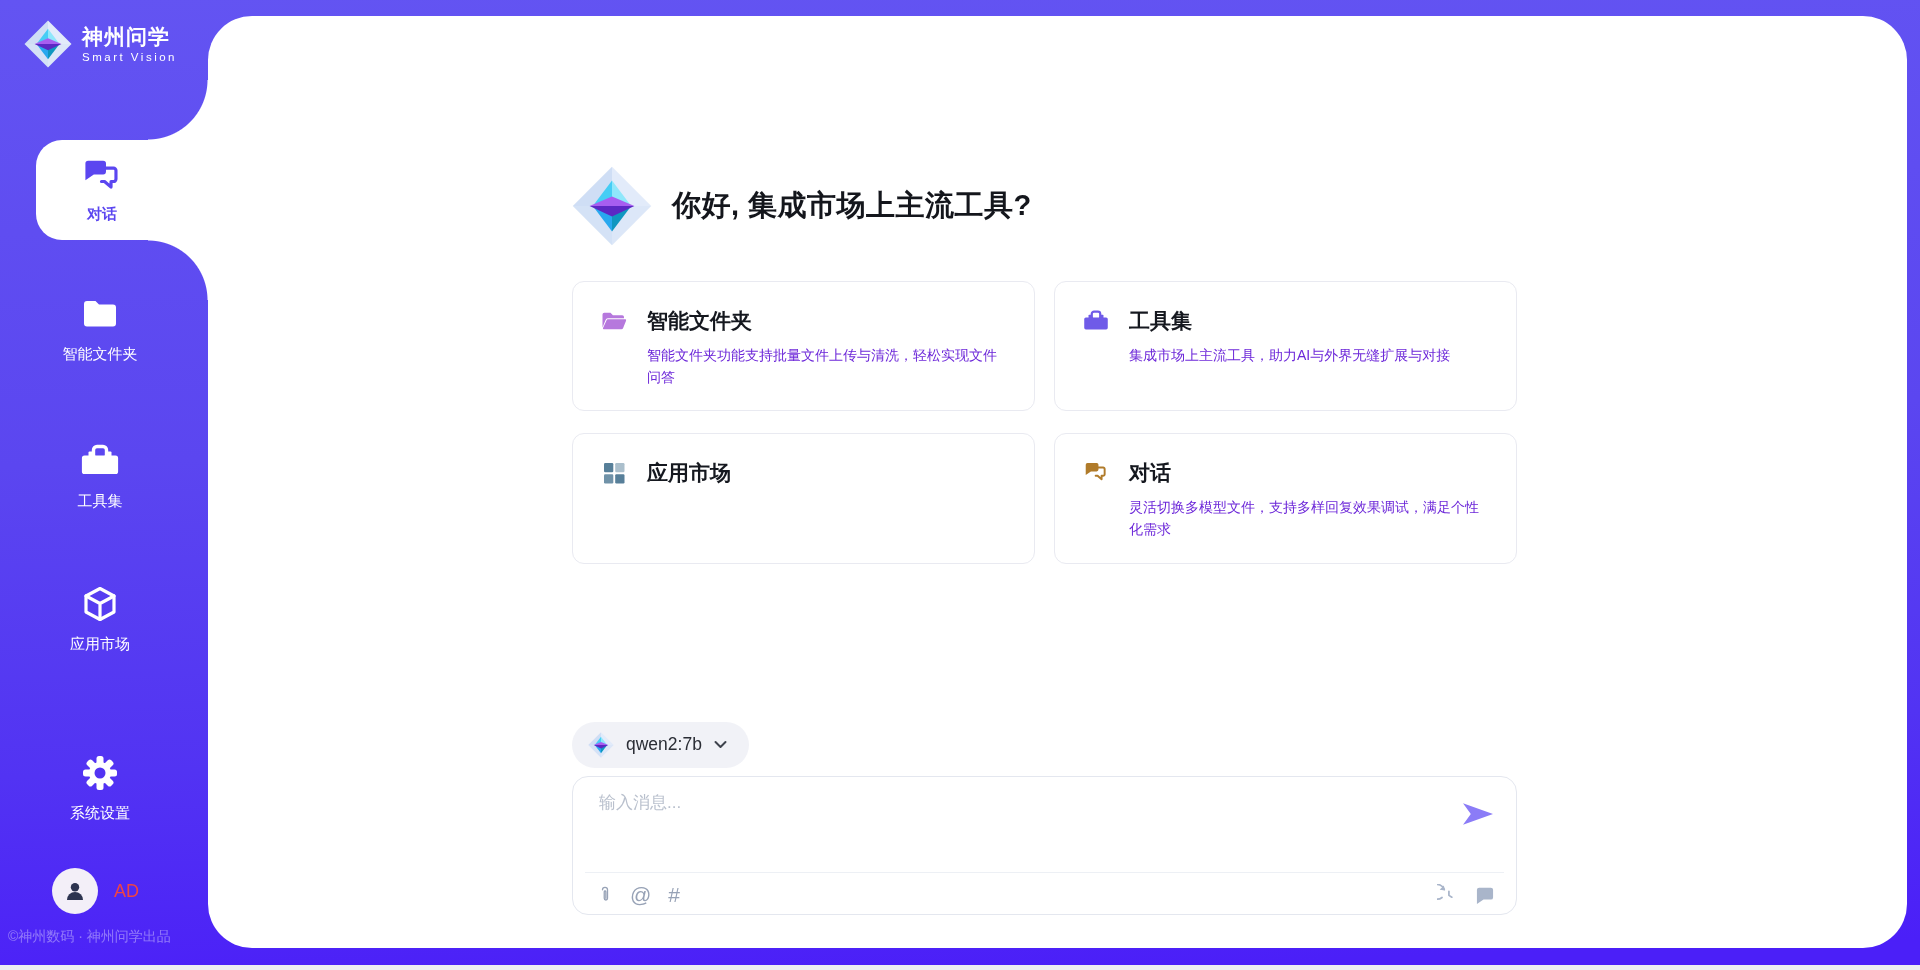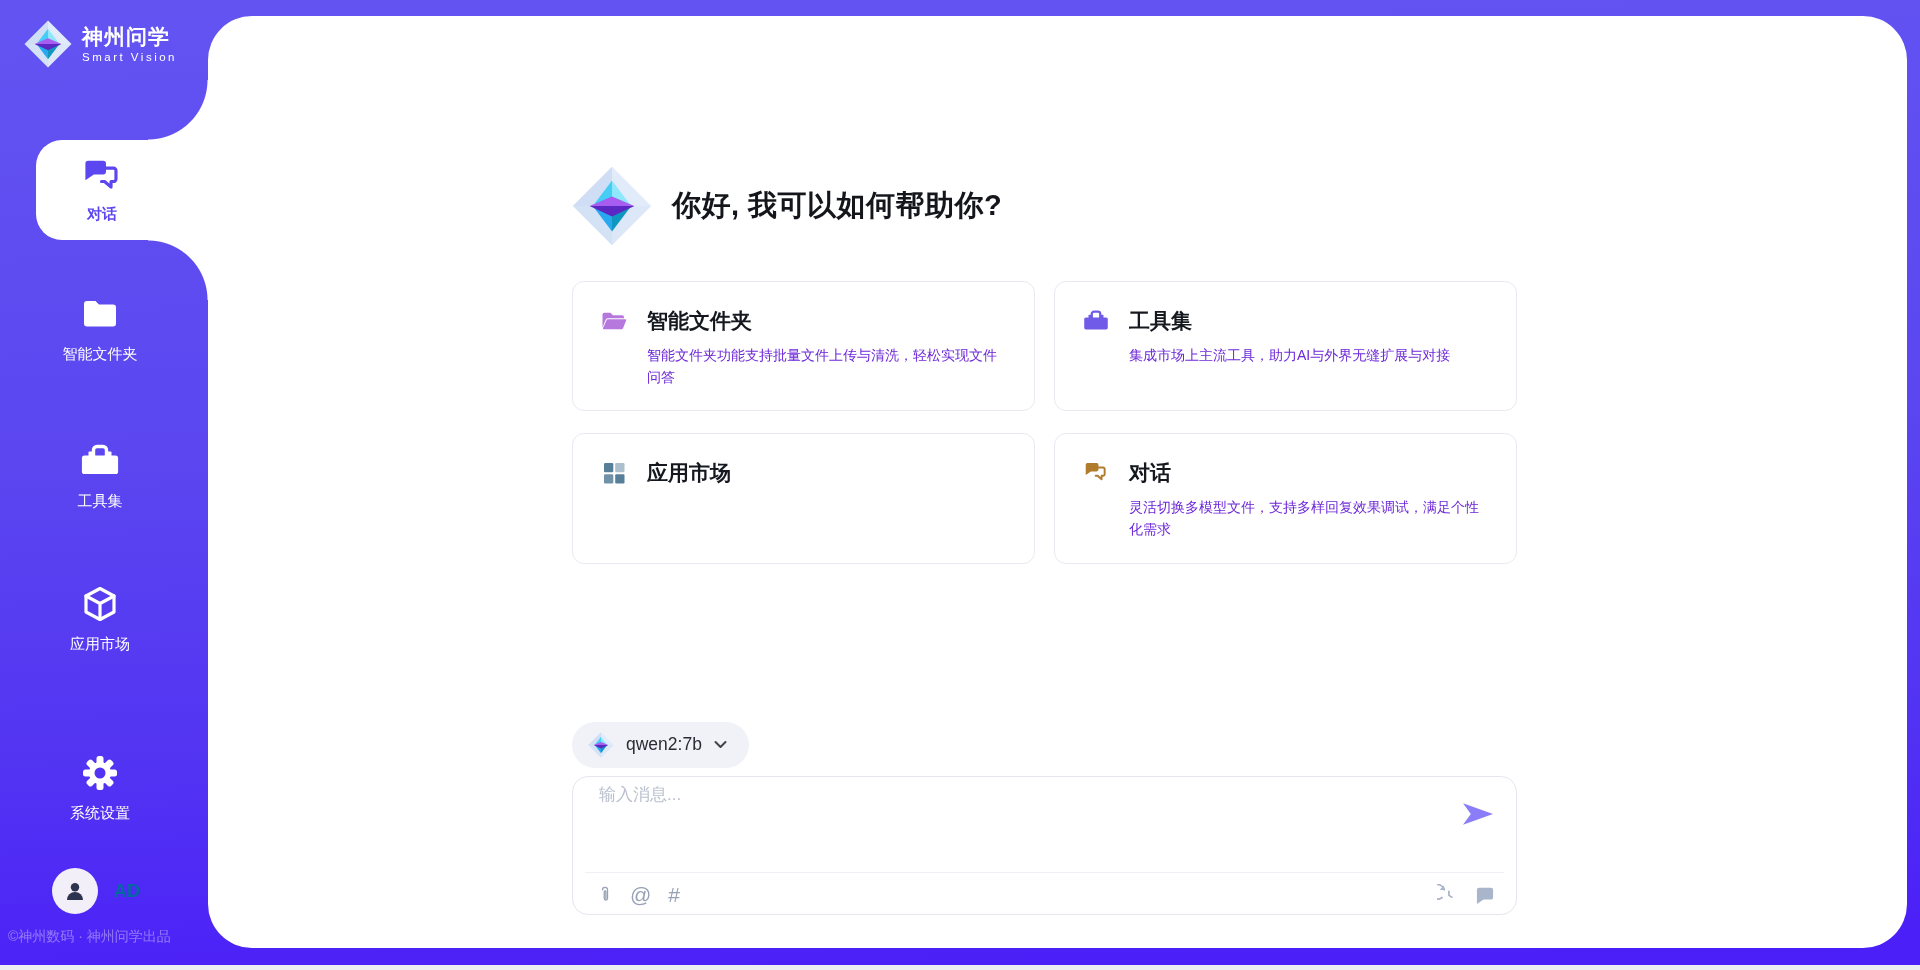--- a/index.html
+++ b/index.html
@@ -28,21 +28,21 @@
   .active-tab .nav-label{color:#5b46f0;font-size:15px;font-weight:600;}
 
   .nav-item{position:absolute;left:0;width:200px;display:flex;flex-direction:column;align-items:center;gap:11px;cursor:pointer;}
   .nav-item .nav-ic{width:40px;height:40px;color:#fff;}
   .nav-item .nav-label{color:#fff;font-size:15px;font-weight:500;}
   .nav-folders{top:294px;} .nav-tools{top:441px;} .nav-apps{top:584px;} .nav-settings{top:753px;}
 
   .user-row{position:absolute;left:52px;top:868px;display:flex;align-items:center;gap:16px;cursor:pointer;}
   .avatar{width:46px;height:46px;border-radius:50%;background:#f3eff8;display:flex;align-items:center;justify-content:center;}
   .avatar svg{width:24px;height:24px;color:#2d3450;}
-  .user-name{color:#0369a1;font-size:18px;font-weight:700;}
+  .user-name{color:#ef4444;font-size:18px;font-weight:400;}
   .side-footer{position:absolute;left:8px;top:928px;font-size:14px;color:rgba(255,255,255,0.38);}
 
   
   .panel{position:absolute;left:208px;top:16px;right:13px;bottom:22px;background:#fff;border-radius:44px;}
   .content{width:945px;margin-left:364px;}
 
   .greeting{display:flex;align-items:center;gap:20px;padding-top:150px;}
   .greeting-logo{width:80px;height:80px;flex:0 0 auto;}
   .greeting-title{margin:0;font-size:29px;font-weight:bold;color:#14161c;letter-spacing:0.5px;}
 
@@ -55,21 +55,21 @@
   .card-desc{margin:10px 0 0 46px;font-size:14px;line-height:1.55;color:#6d28d9;}
   .ic-c-folder{color:#b678dd;} .ic-c-toolbox{color:#6f5be8;} .ic-c-grid{color:#577f99;} .ic-c-chat{color:#b07b2a;}
 
   .model-pill{margin-top:158px;display:inline-flex;align-items:center;gap:12px;height:46px;
     border-radius:23px;background:#f1f2f7;padding:0 22px 0 16px;cursor:pointer;text-align:right;}
   .model-pill-logo{width:26px;height:26px;}
   .model-name{font-size:17.5px;color:#2a2d35;font-weight:500;}
 
   .composer{margin-top:8px;width:945px;height:139px;border:1.6px solid #e4e7ef;border-radius:16px;
     box-sizing:border-box;position:relative;background:#fff;}
-  .composer textarea{position:absolute;left:24px;top:4px;width:840px;height:66px;border:none;outline:none;
+  .composer textarea{position:absolute;left:24px;top:12px;width:840px;height:66px;border:none;outline:none;
     resize:none;background:transparent;font-family:inherit;font-size:17px;color:#333;}
   .composer textarea::placeholder{color:#b9c0cd;}
   .send-btn{position:absolute;right:22px;top:24px;width:32px;height:26px;background:none;border:none;padding:0;cursor:pointer;}
   .composer-divider{position:absolute;left:12px;right:12px;top:95px;height:1px;background:#edf0f5;}
   .composer-toolbar{position:absolute;left:24px;right:20px;top:100px;height:36px;display:flex;align-items:center;}
   .tb-left{display:flex;align-items:center;gap:17px;color:#97a2b6;}
   .tb-right{margin-left:auto;display:flex;align-items:center;gap:15px;color:#a9b5ca;}
   .tb-glyph{font-size:21px;line-height:1;cursor:pointer;}
   .tb-svg{width:22px;height:22px;cursor:pointer;display:block;}
   .clip-svg{width:16px;height:22px;}
@@ -200,21 +200,21 @@
 </div>
 <div class="side-footer">©神州数码 · 神州问学出品</div>
 
 <div class="panel">
   <div class="content">
 
     <div class="greeting">
       <svg class="greeting-logo">
           <use href="#logo-diamond"></use>
         </svg>
-      <h1 class="greeting-title">你好, 我可以如何帮助你?</h1>
+      <h1 class="greeting-title">你好, 集成市场上主流工具?</h1>
     </div>
 
     <div class="cards">
       <div class="card">
         <div class="card-head">
           <svg class="card-ic ic-c-folder">
               <use href="#ic-folder-open"></use>
             </svg>
           <span class="card-title">智能文件夹</span>
         </div>

